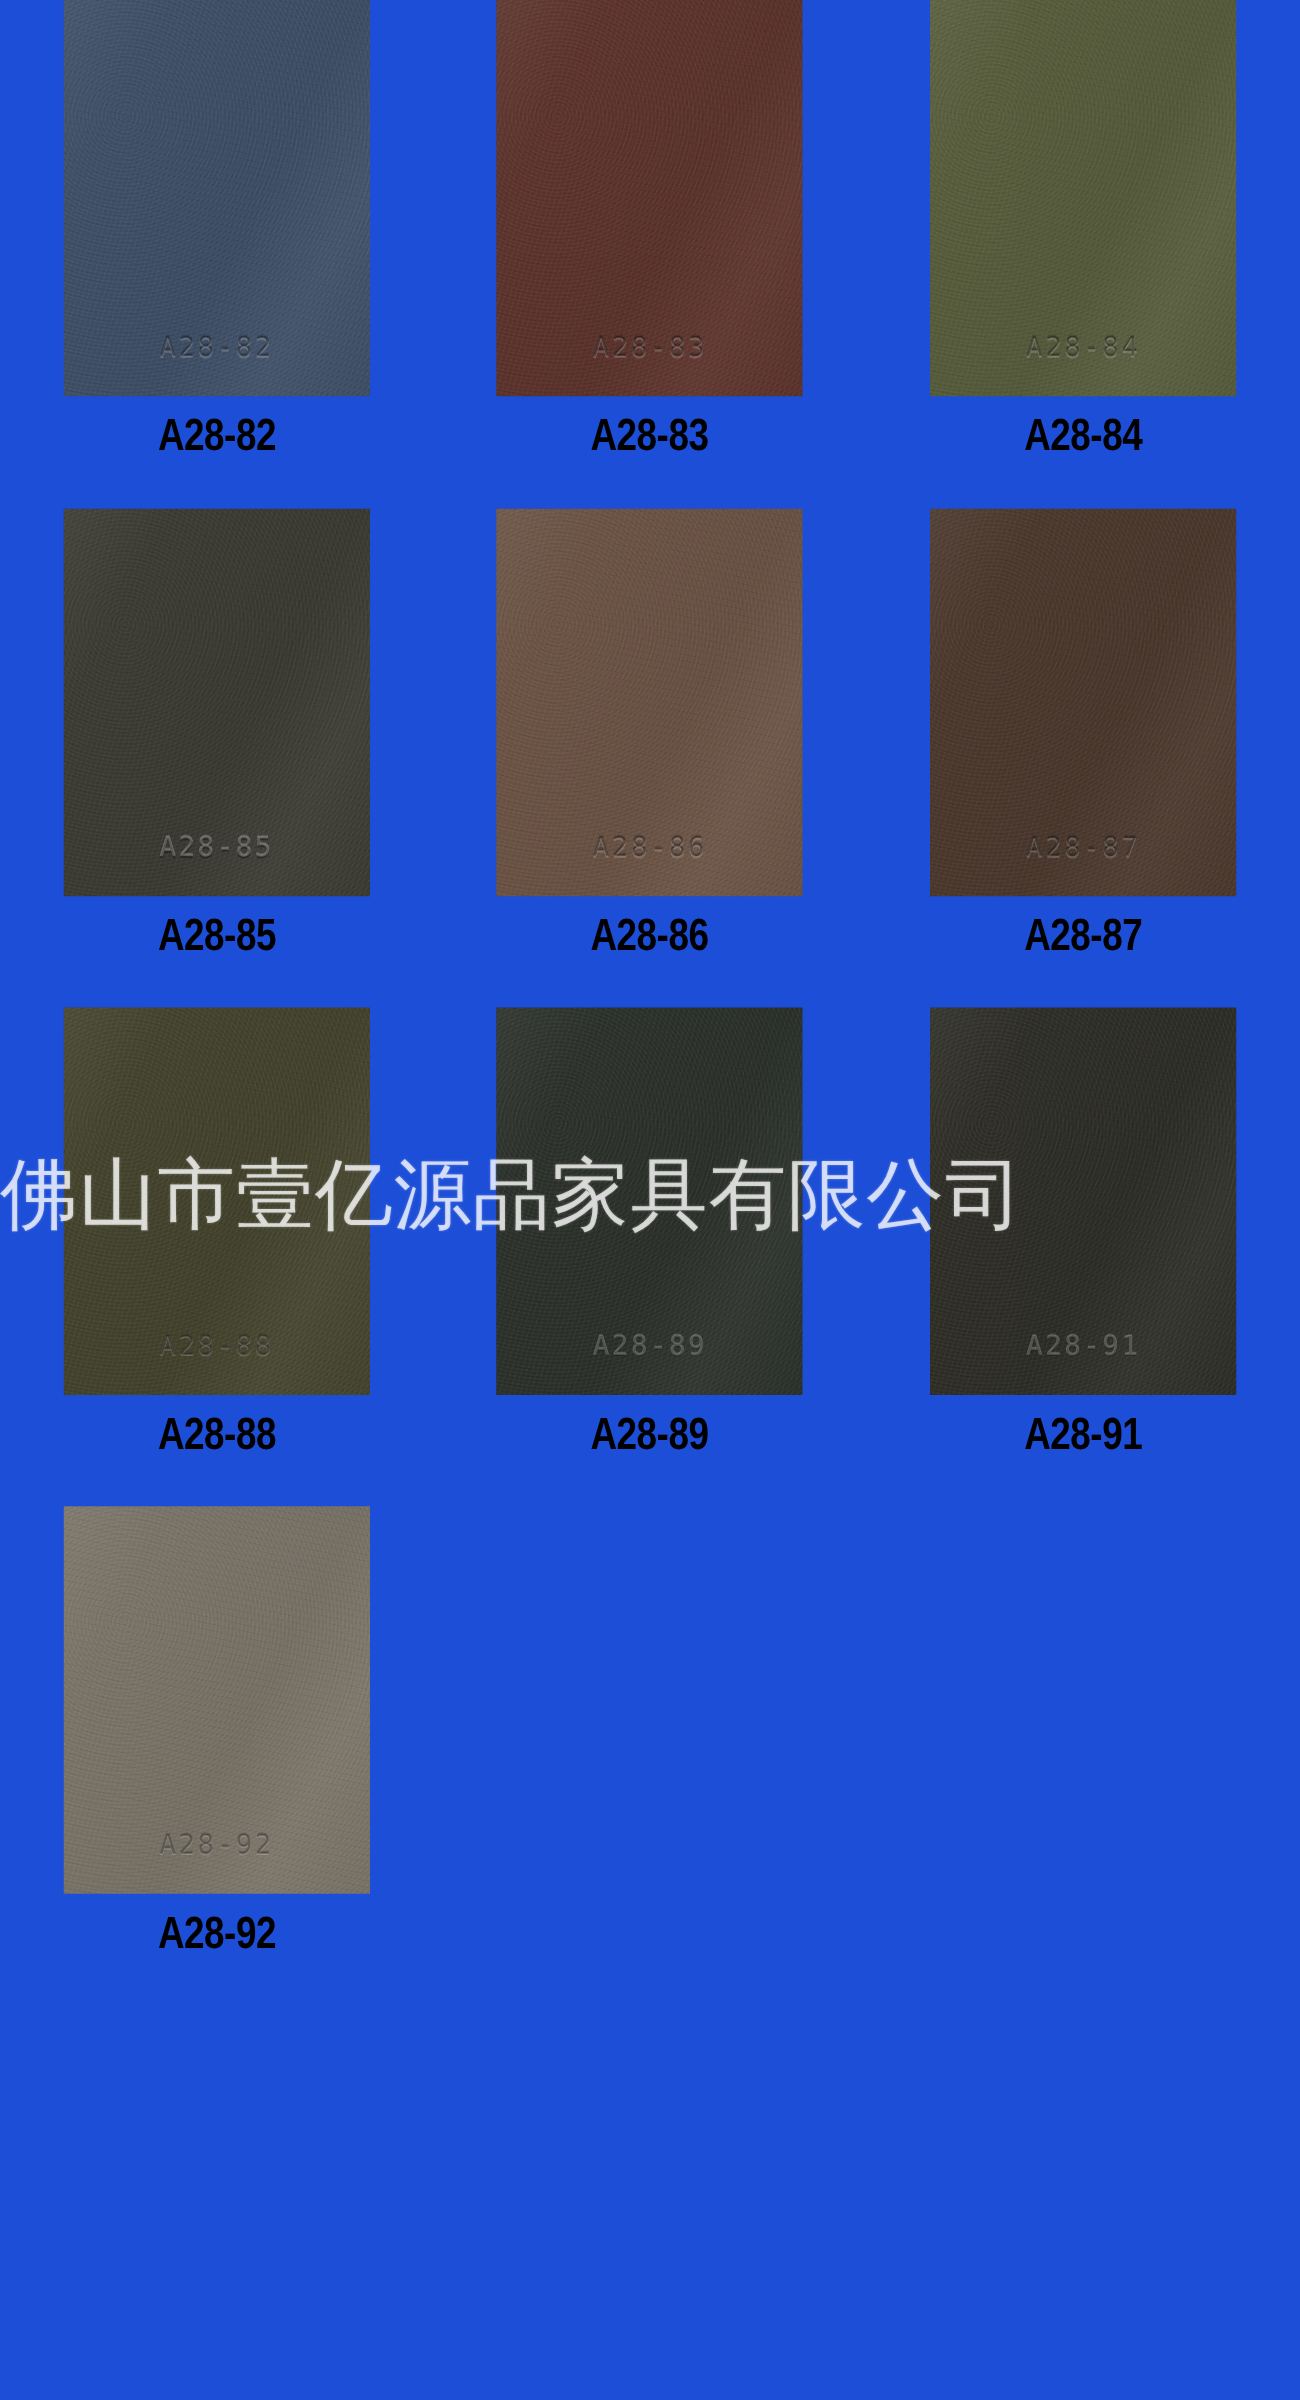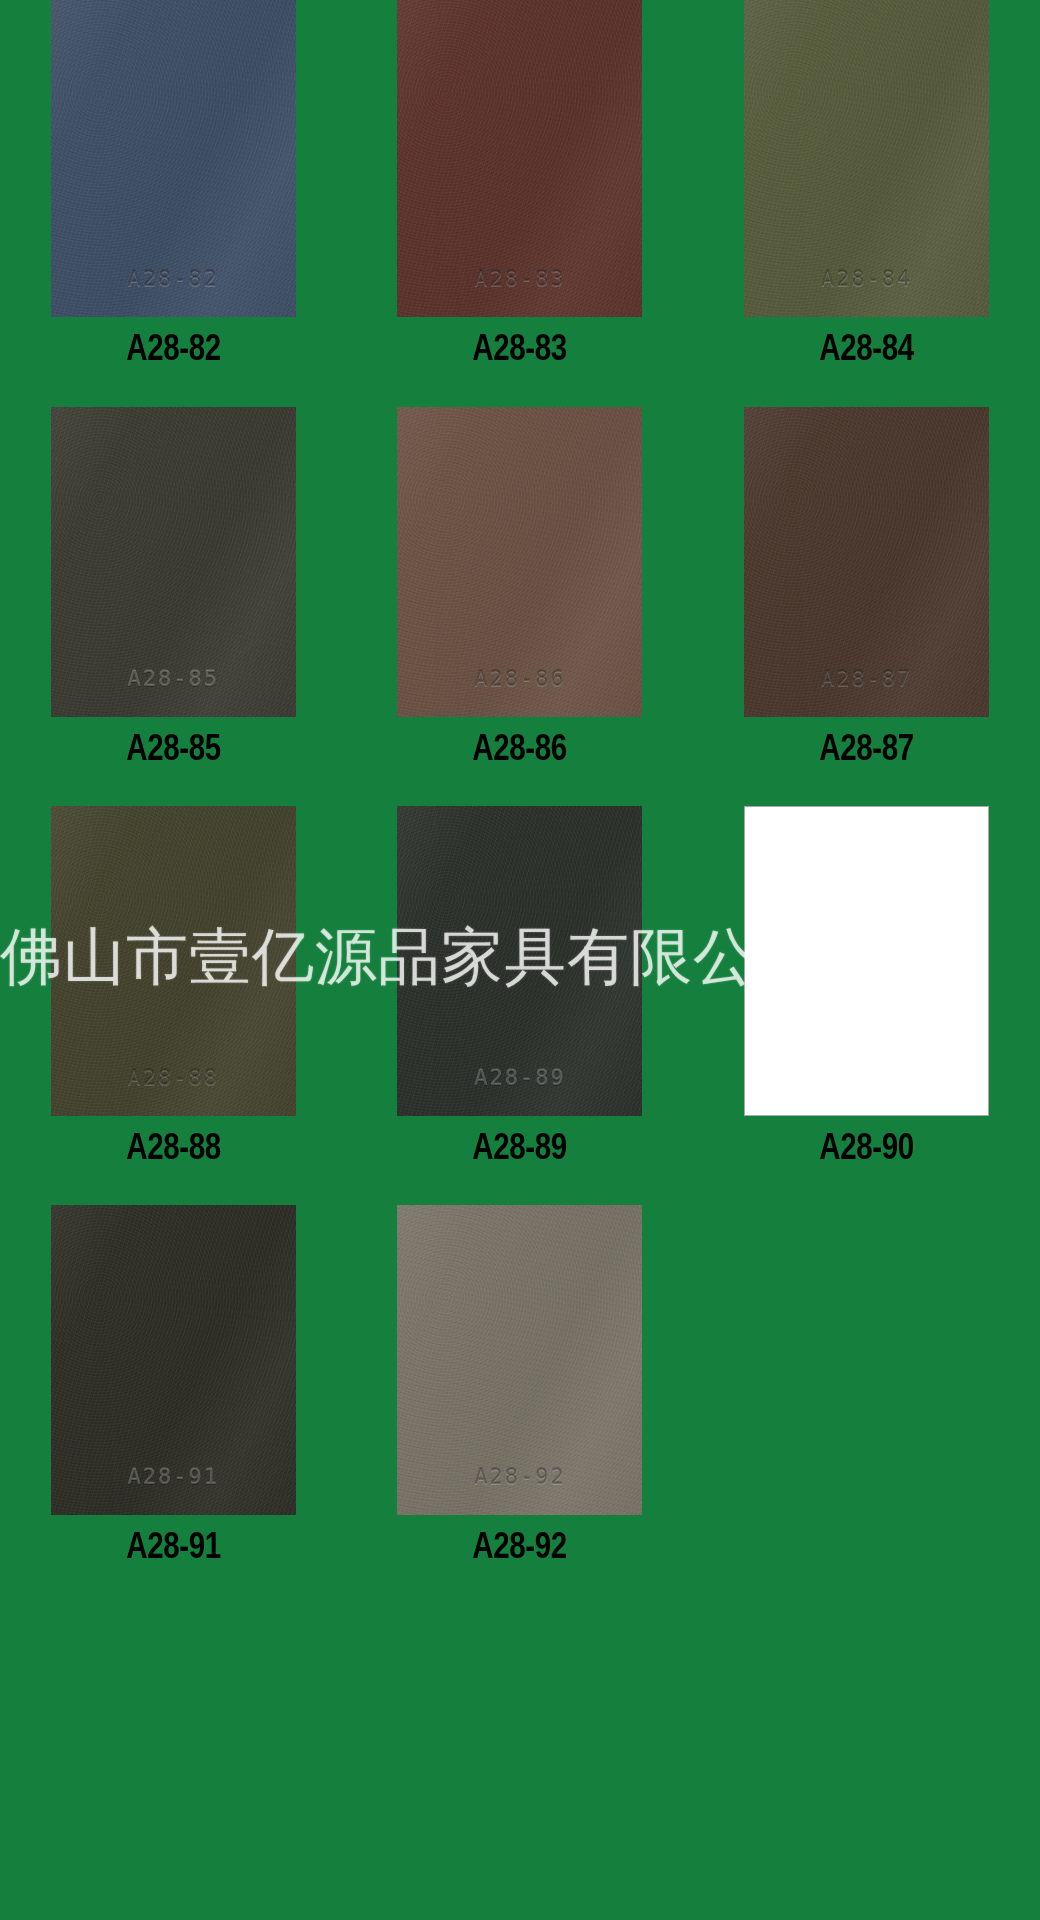--- a/index.html
+++ b/index.html
@@ -13,21 +13,21 @@
     height: 1920px;
     position: relative;
     overflow: hidden;
     font-family: "Liberation Sans", "DejaVu Sans", sans-serif;
   }
 
   #catalog {
     position: relative;
     width: 1040px;
     height: 1920px;
-    background: #15803d;
+    background: #1d4ed8;
   }
 
   .swatch-grid {
     position: relative;
     width: 1040px;
     display: flex;
     flex-wrap: wrap;
     align-content: flex-start;
     padding: 0;
     margin: 0;
@@ -181,24 +181,20 @@
           <div class="embossed-code">A28-88</div>
         </div>
         <div class="swatch-label">A28-88</div>
       </div>
       <div class="swatch-cell row-2">
         <div class="swatch-chip" style="background: rgb(43, 49, 42);">
           <div class="embossed-code light">A28-89</div>
         </div>
         <div class="swatch-label">A28-89</div>
       </div>
-      <div class="swatch-cell row-2">
-        <div class="swatch-chip empty" style="background: rgb(255, 255, 255);"></div>
-        <div class="swatch-label">A28-90</div>
-      </div>
       <div class="swatch-cell row-3">
         <div class="swatch-chip" style="background: rgb(46, 46, 39);">
           <div class="embossed-code light">A28-91</div>
         </div>
         <div class="swatch-label">A28-91</div>
       </div>
       <div class="swatch-cell row-3">
         <div class="swatch-chip" style="background: rgb(122, 116, 104);">
           <div class="embossed-code">A28-92</div>
         </div>

